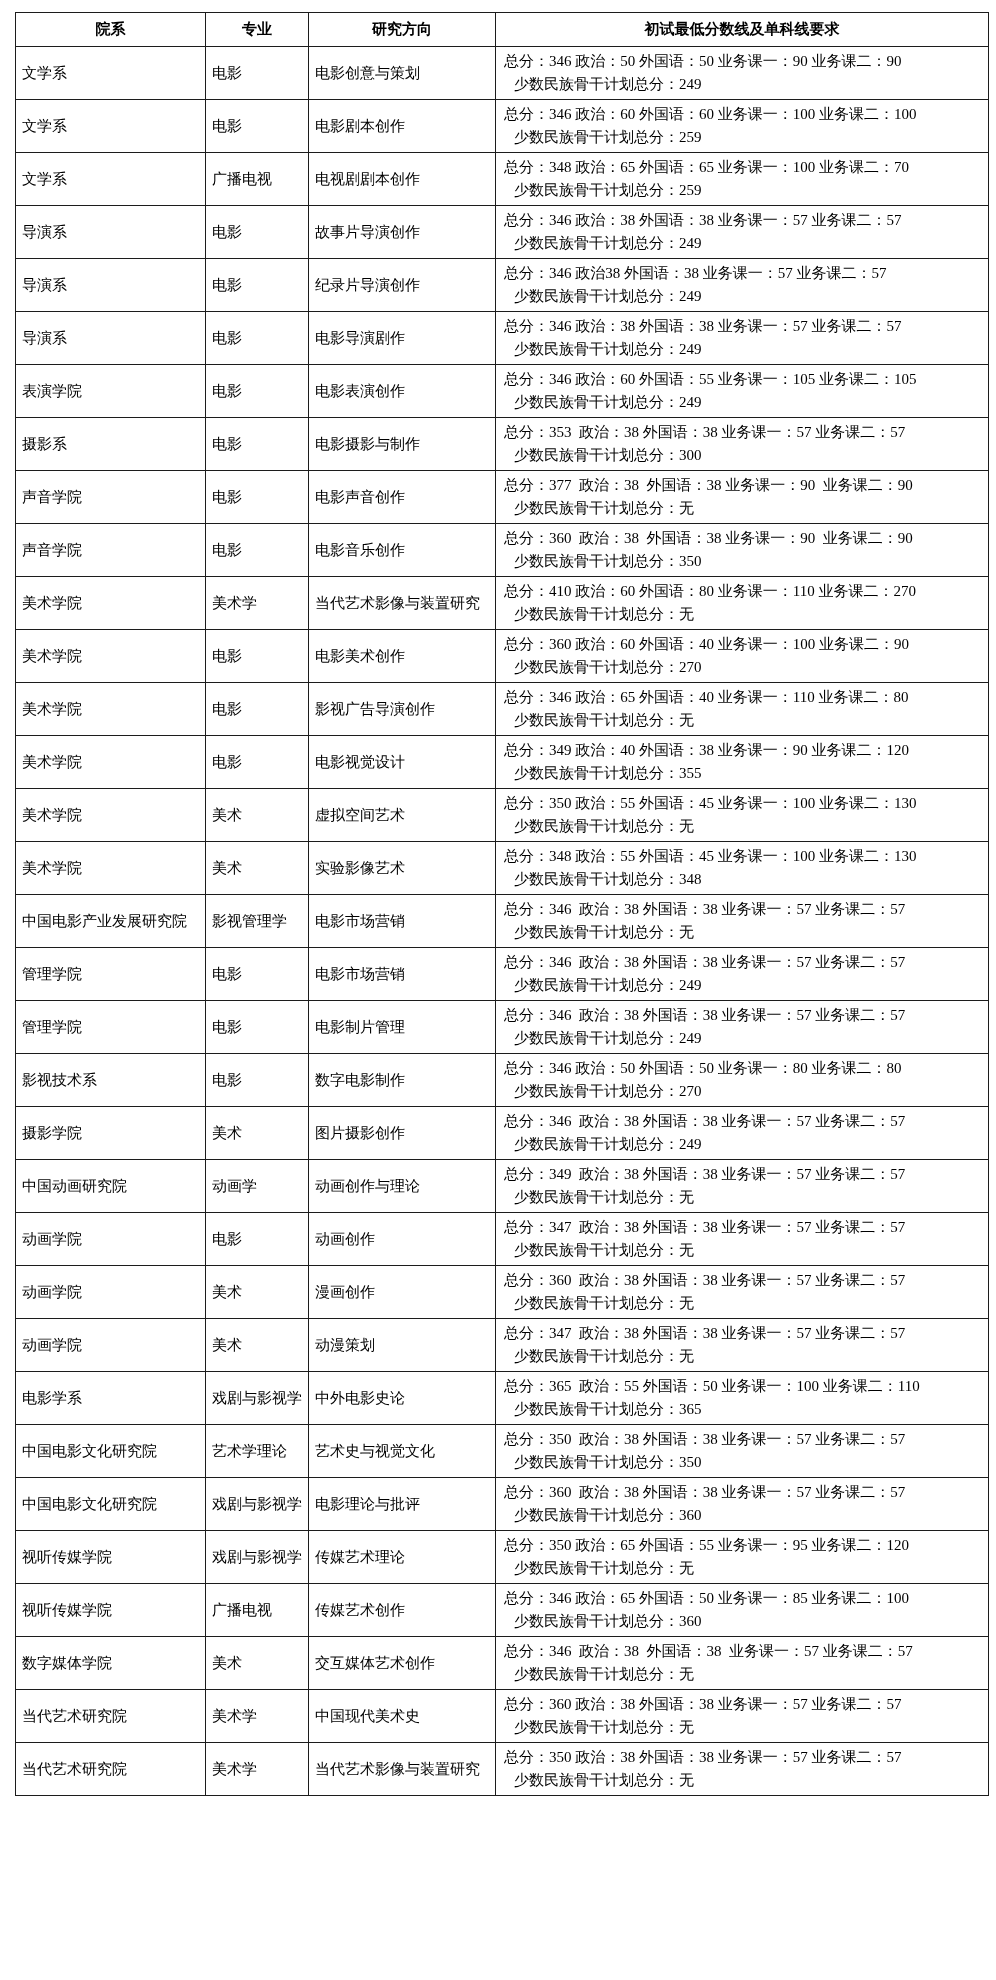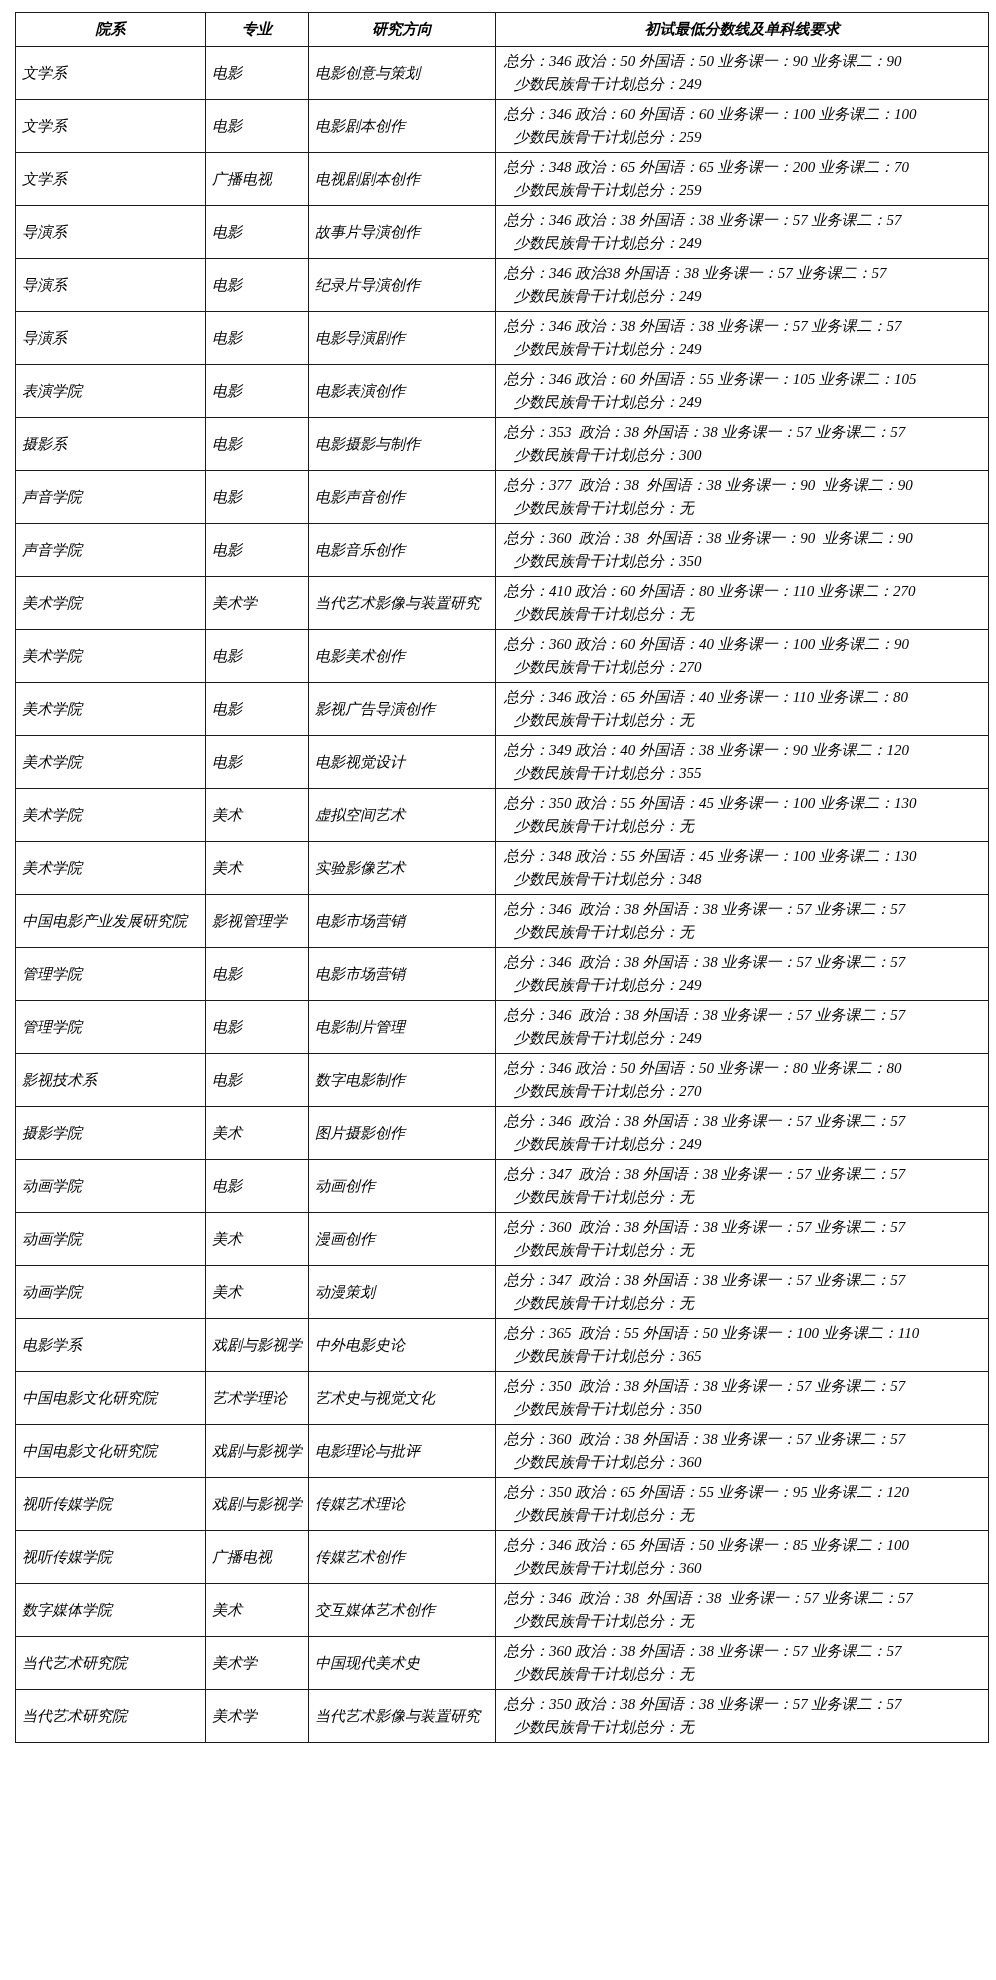--- a/index.html
+++ b/index.html
@@ -5,21 +5,20 @@
   html, body {
     margin: 0;
     padding: 0;
     background: #ffffff;
     width: 996px;
   }
   .page {
     padding: 12px 8px 12px 15px;
     font-family: "Liberation Serif", "DejaVu Serif", serif;
     color: #000000;
-    font-style: italic;
   }
   table.score-table {
     border-collapse: collapse;
     table-layout: fixed;
     width: 973px;
   }
   .score-table th,
   .score-table td {
     border: 1px solid #1c1c1c;
     font-size: 15px;
@@ -91,21 +90,21 @@
       <div class="score-line line1">总分：346 政治：60 外国语：60 业务课一：100 业务课二：100</div>
       <div class="score-line line2">少数民族骨干计划总分：259</div>
     </td>
   </tr>
 
   <tr>
     <td class="c1">文学系</td>
     <td class="c2">广播电视</td>
     <td class="c3">电视剧剧本创作</td>
     <td class="c4">
-      <div class="score-line line1">总分：348 政治：65 外国语：65 业务课一：200 业务课二：70</div>
+      <div class="score-line line1">总分：348 政治：65 外国语：65 业务课一：100 业务课二：70</div>
       <div class="score-line line2">少数民族骨干计划总分：259</div>
     </td>
   </tr>
 
   <tr>
     <td class="c1">导演系</td>
     <td class="c2">电影</td>
     <td class="c3">故事片导演创作</td>
     <td class="c4">
       <div class="score-line line1">总分：346 政治：38 外国语：38 业务课一：57 业务课二：57</div>
@@ -277,20 +276,29 @@
   <tr>
     <td class="c1">摄影学院</td>
     <td class="c2">美术</td>
     <td class="c3">图片摄影创作</td>
     <td class="c4">
       <div class="score-line line1">总分：346  政治：38 外国语：38 业务课一：57 业务课二：57</div>
       <div class="score-line line2">少数民族骨干计划总分：249</div>
     </td>
   </tr>
 
+  <tr>
+    <td class="c1">中国动画研究院</td>
+    <td class="c2">动画学</td>
+    <td class="c3">动画创作与理论</td>
+    <td class="c4">
+      <div class="score-line line1">总分：349  政治：38 外国语：38 业务课一：57 业务课二：57</div>
+      <div class="score-line line2">少数民族骨干计划总分：无</div>
+    </td>
+  </tr>
 
   <tr>
     <td class="c1">动画学院</td>
     <td class="c2">电影</td>
     <td class="c3">动画创作</td>
     <td class="c4">
       <div class="score-line line1">总分：347  政治：38 外国语：38 业务课一：57 业务课二：57</div>
       <div class="score-line line2">少数民族骨干计划总分：无</div>
     </td>
   </tr>

